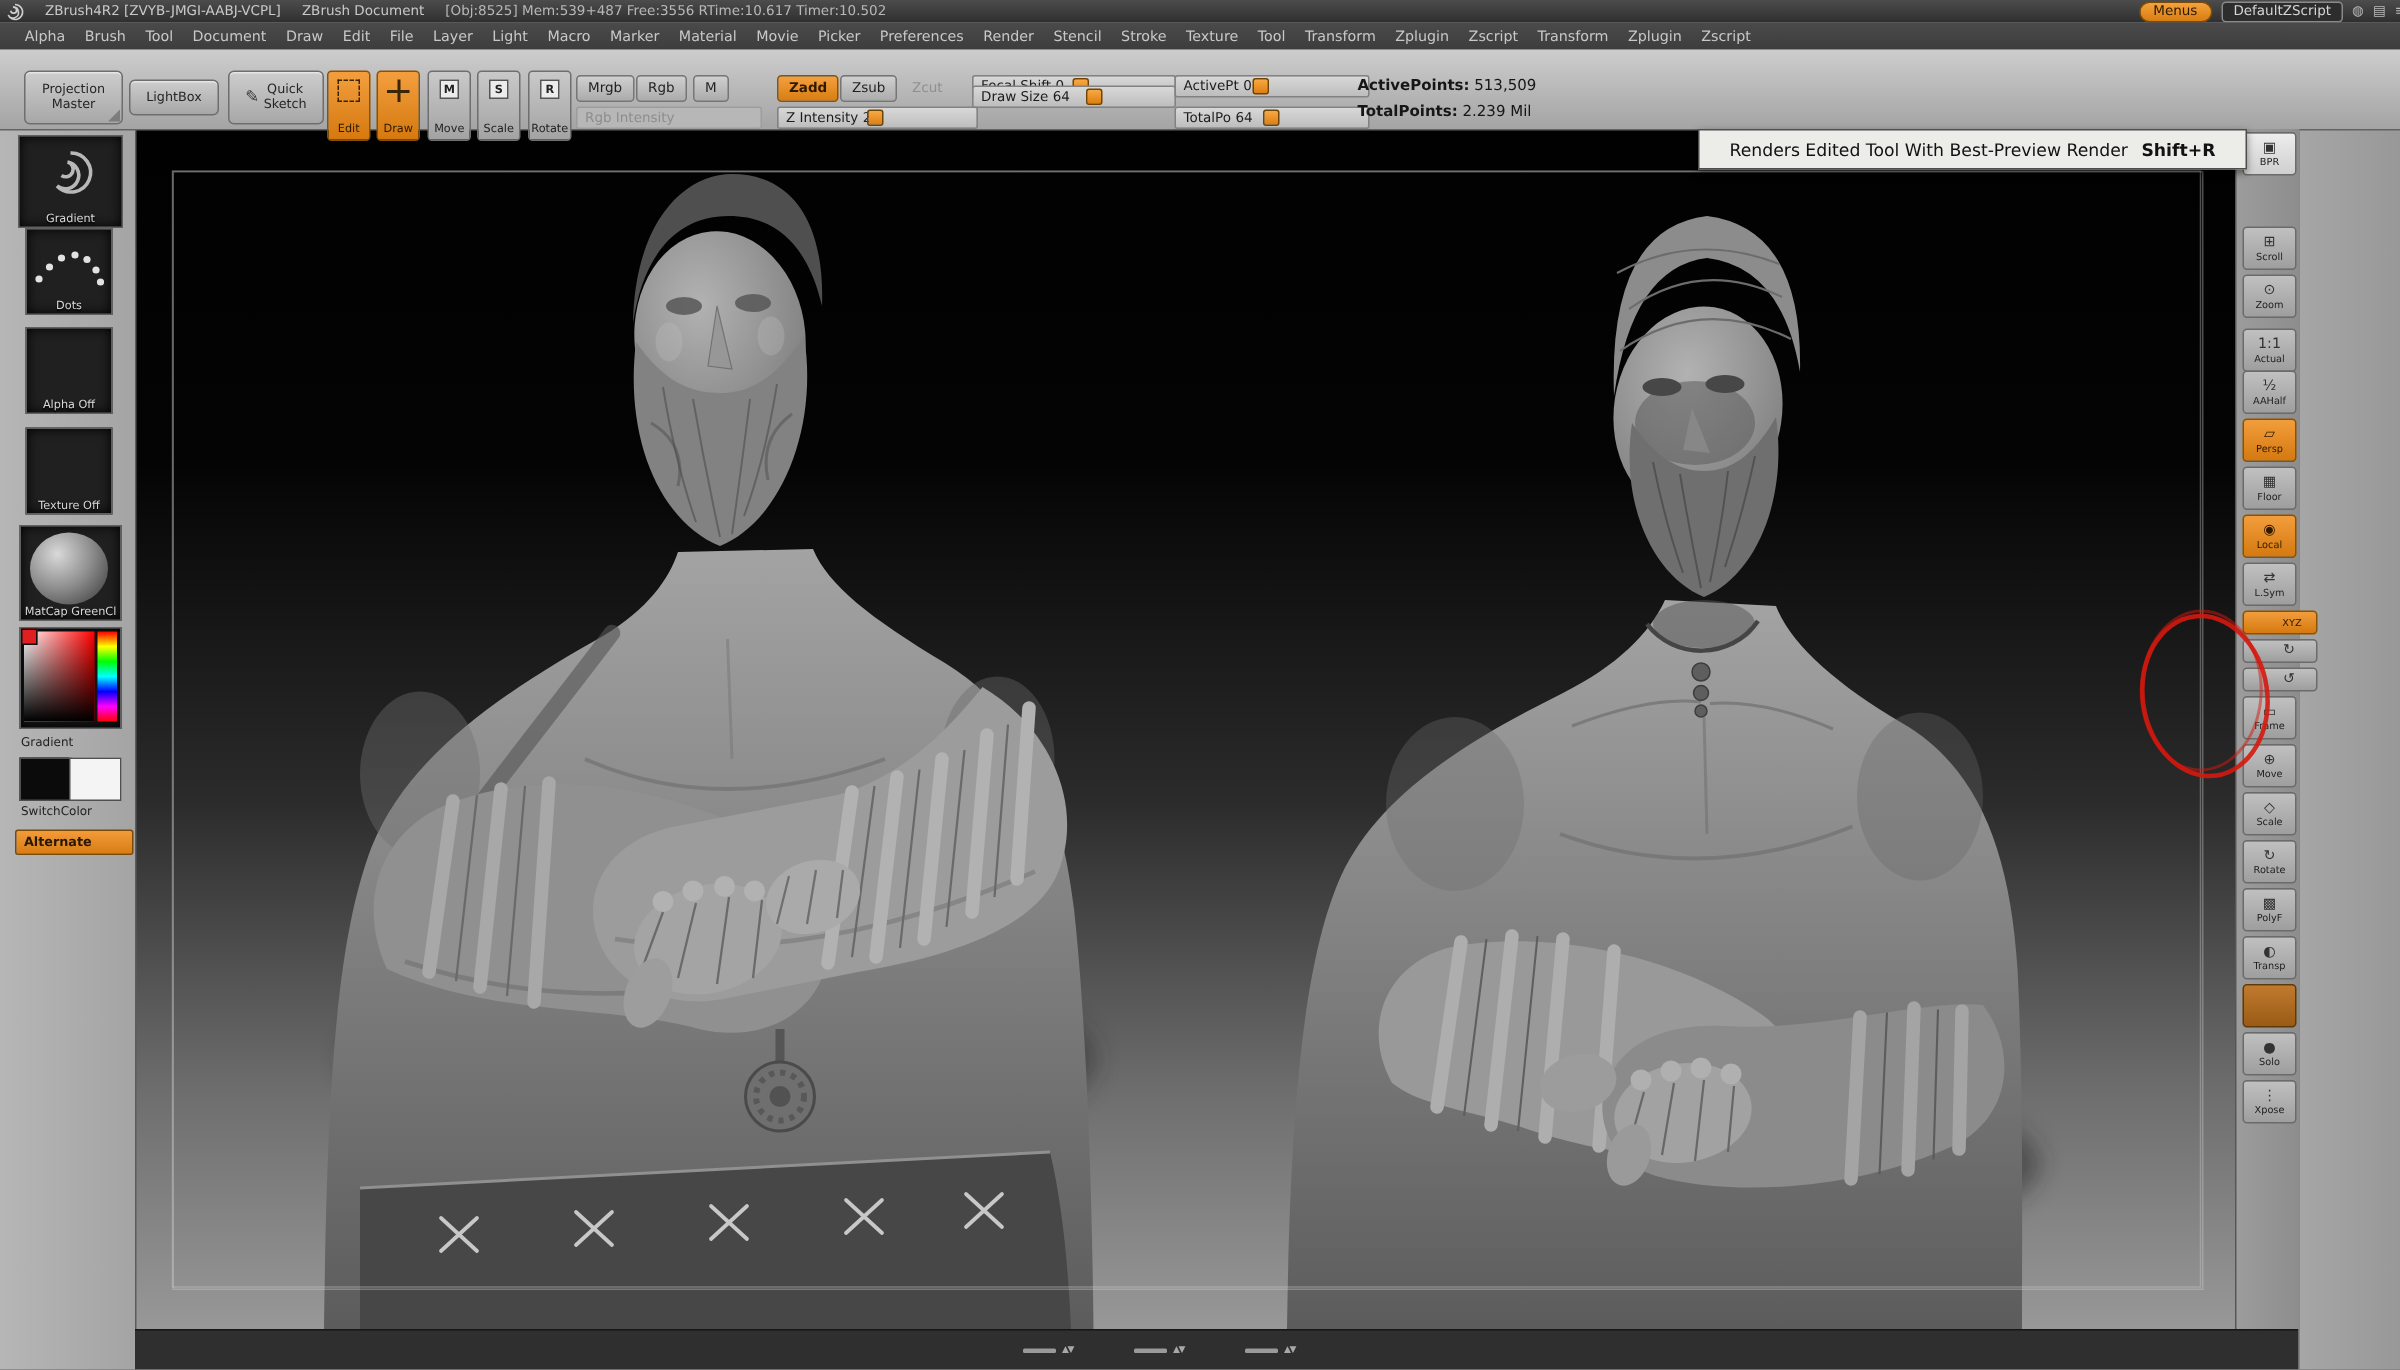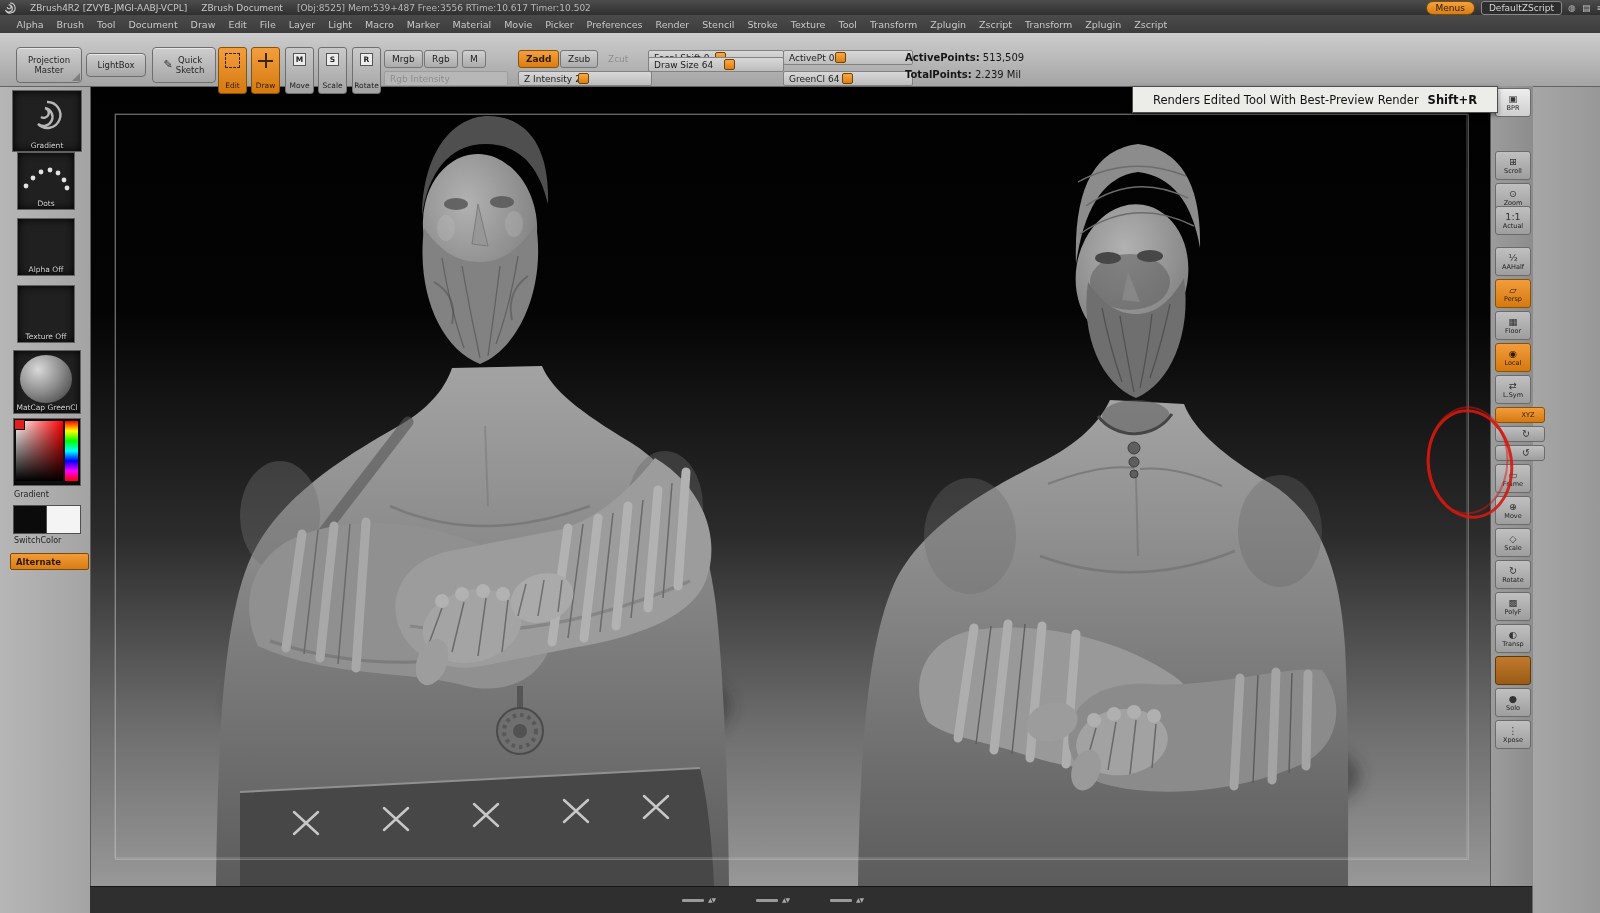--- a/index.html
+++ b/index.html
@@ -259,21 +259,21 @@
       <span>64</span>
       <span class="sl-nub" style="left:56%;"></span>
     </div>
 
     <div class="zslider" style="left:783px;top:17px;width:118px;">
       <span>ActivePt</span>
       <span>0</span>
       <span class="sl-nub" style="left:40%;"></span>
     </div>
     <div class="zslider" style="left:783px;top:38px;width:118px;">
-      <span>GreenCl</span>
+      <span>TotalPo</span>
       <span>64</span>
       <span class="sl-nub" style="left:45%;"></span>
     </div>
 
     <div class="pts" style="left:905px;top:19px;">
       <b>ActivePoints:</b>
       <span>513,509</span>
     </div>
     <div class="pts" style="left:905px;top:36px;">
       <b>TotalPoints:</b>
@@ -470,21 +470,21 @@
         </span>
       </div>
       <div class="rs-btn" style="top: 65px;">
         <span class="rs-glyph">⊞</span>
         <span class="rs-label">Scroll</span>
       </div>
       <div class="rs-btn" style="top: 97px;">
         <span class="rs-glyph">⊙</span>
         <span class="rs-label">Zoom</span>
       </div>
-      <div class="rs-btn" style="top: 120px;">
+      <div class="rs-btn" style="top: 133px;">
         <span class="rs-glyph">1:1</span>
         <span class="rs-label">Actual</span>
       </div>
       <div class="rs-btn" style="top: 161px;">
         <span class="rs-glyph">½</span>
         <span class="rs-label">AAHalf</span>
       </div>
       <div class="rs-btn orange" style="top: 193px;">
         <span class="rs-glyph">▱</span>
         <span class="rs-label">Persp</span>

